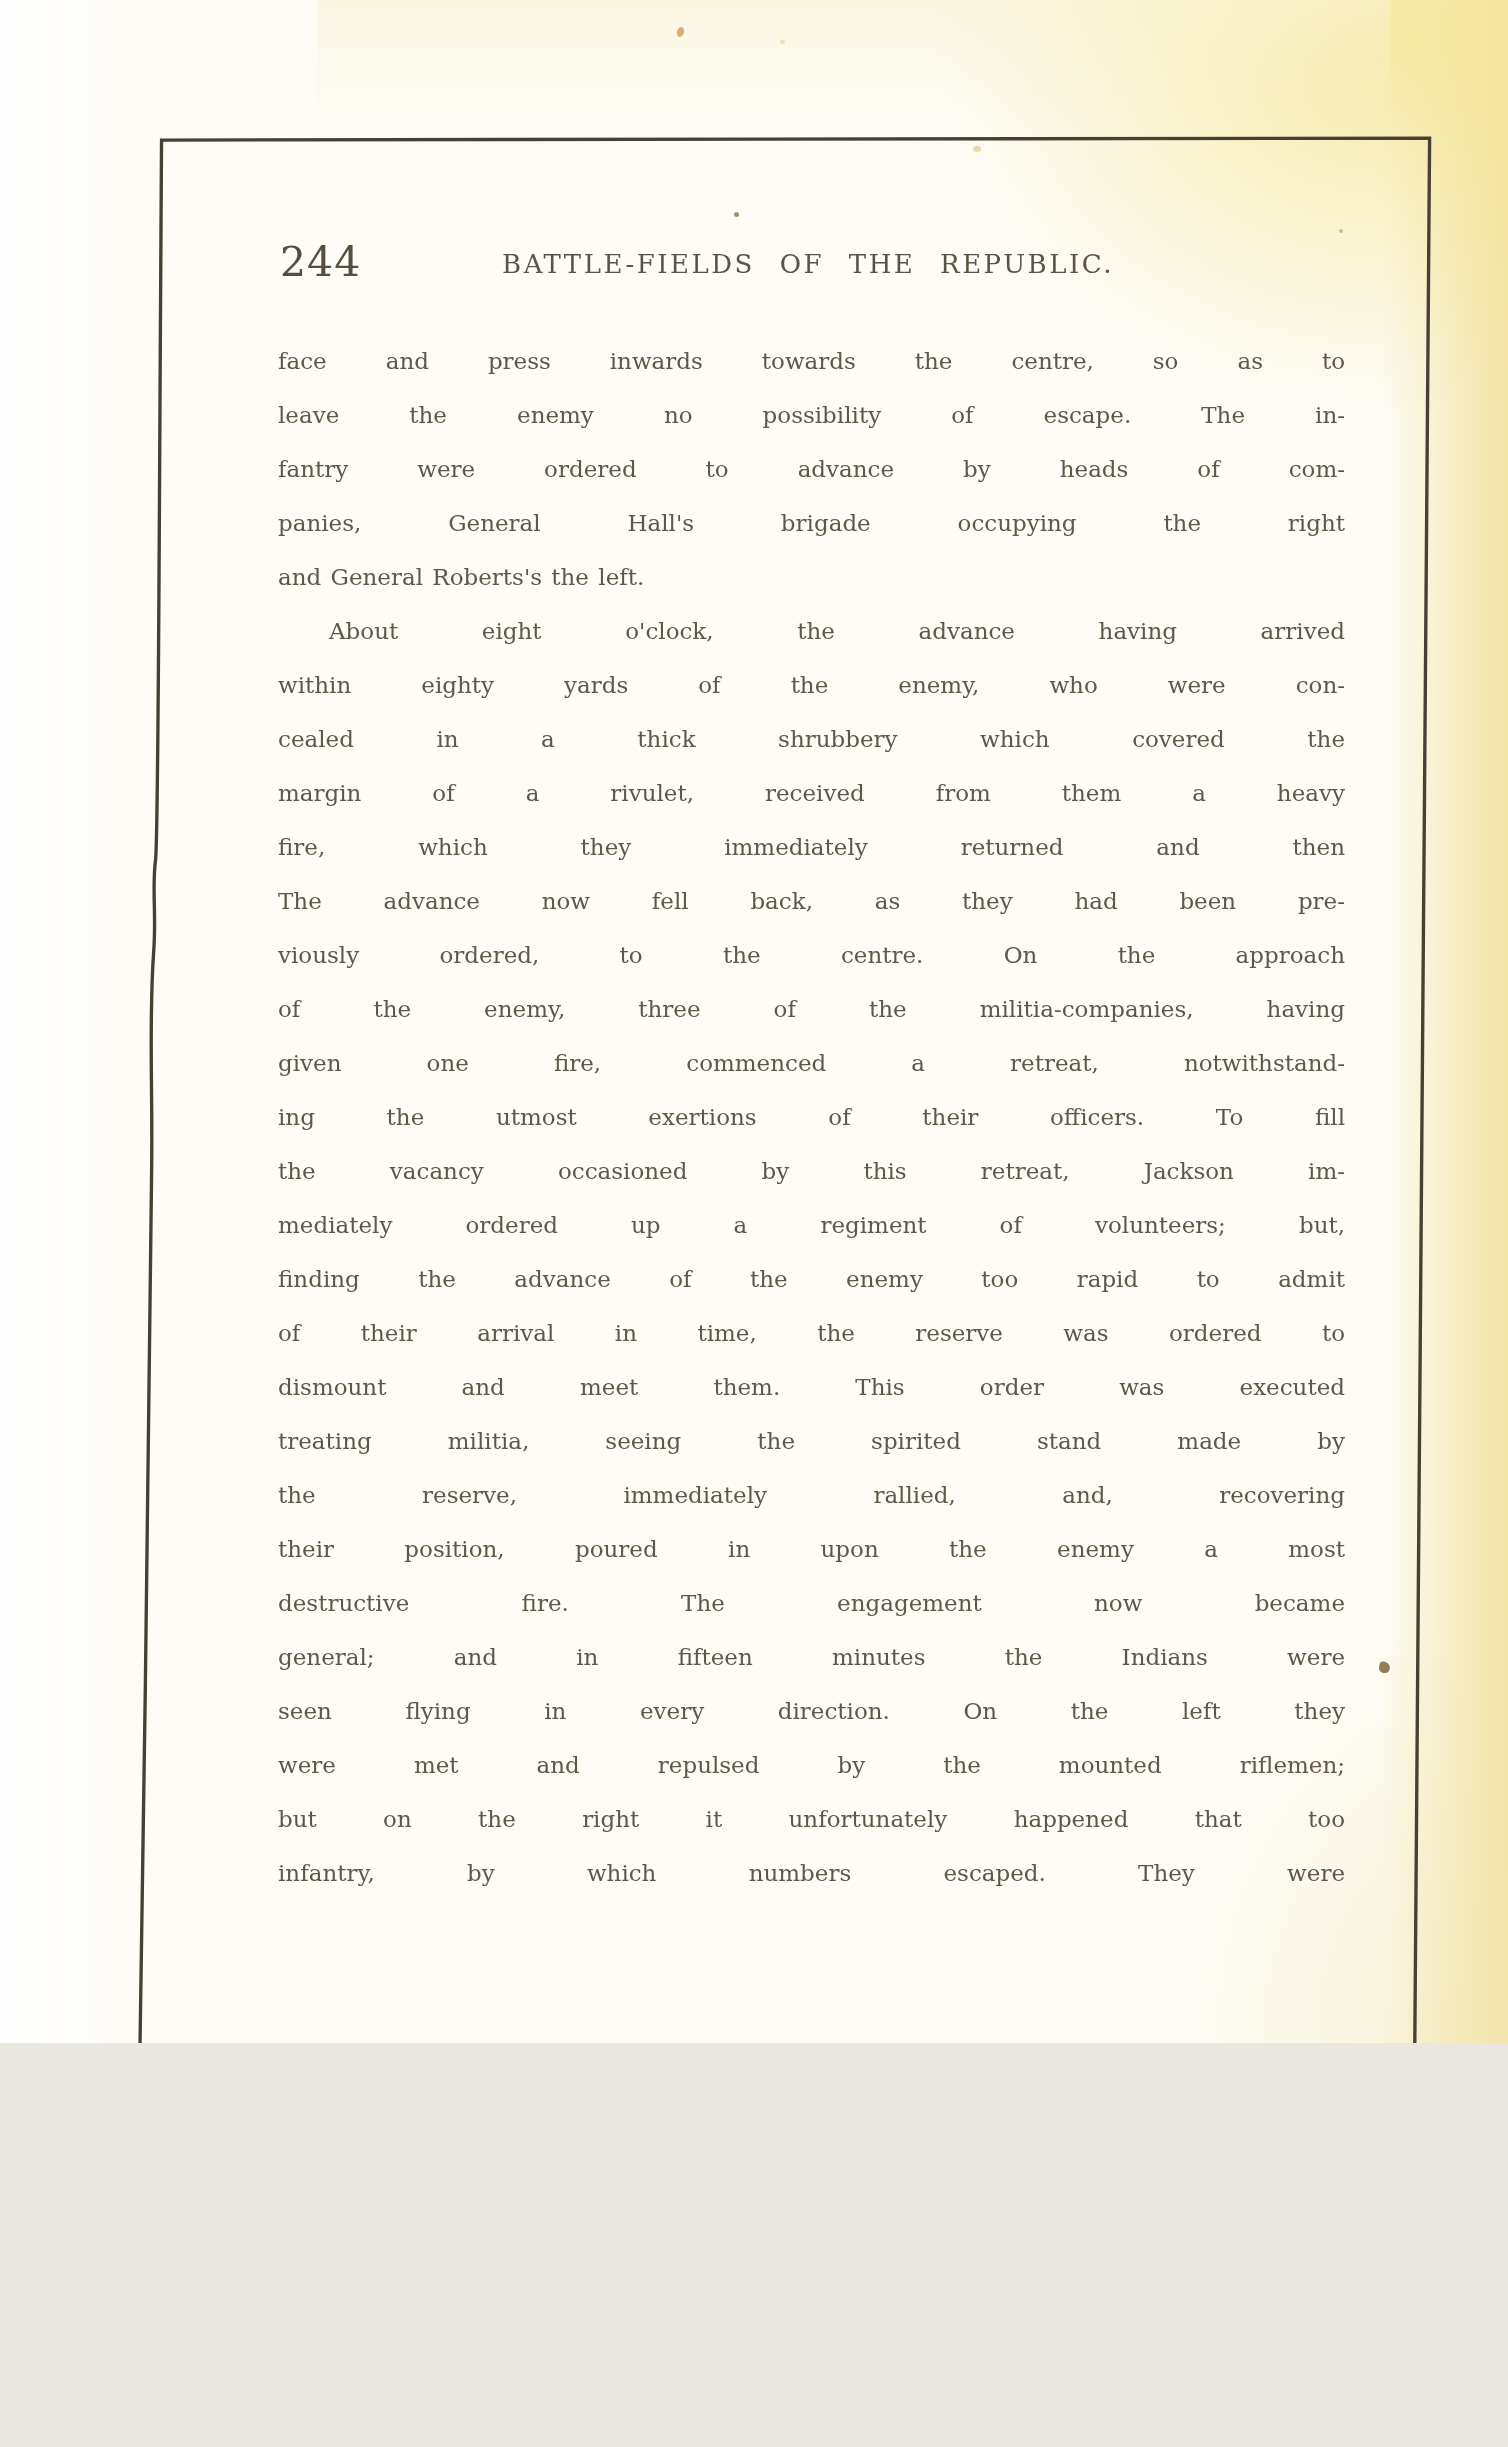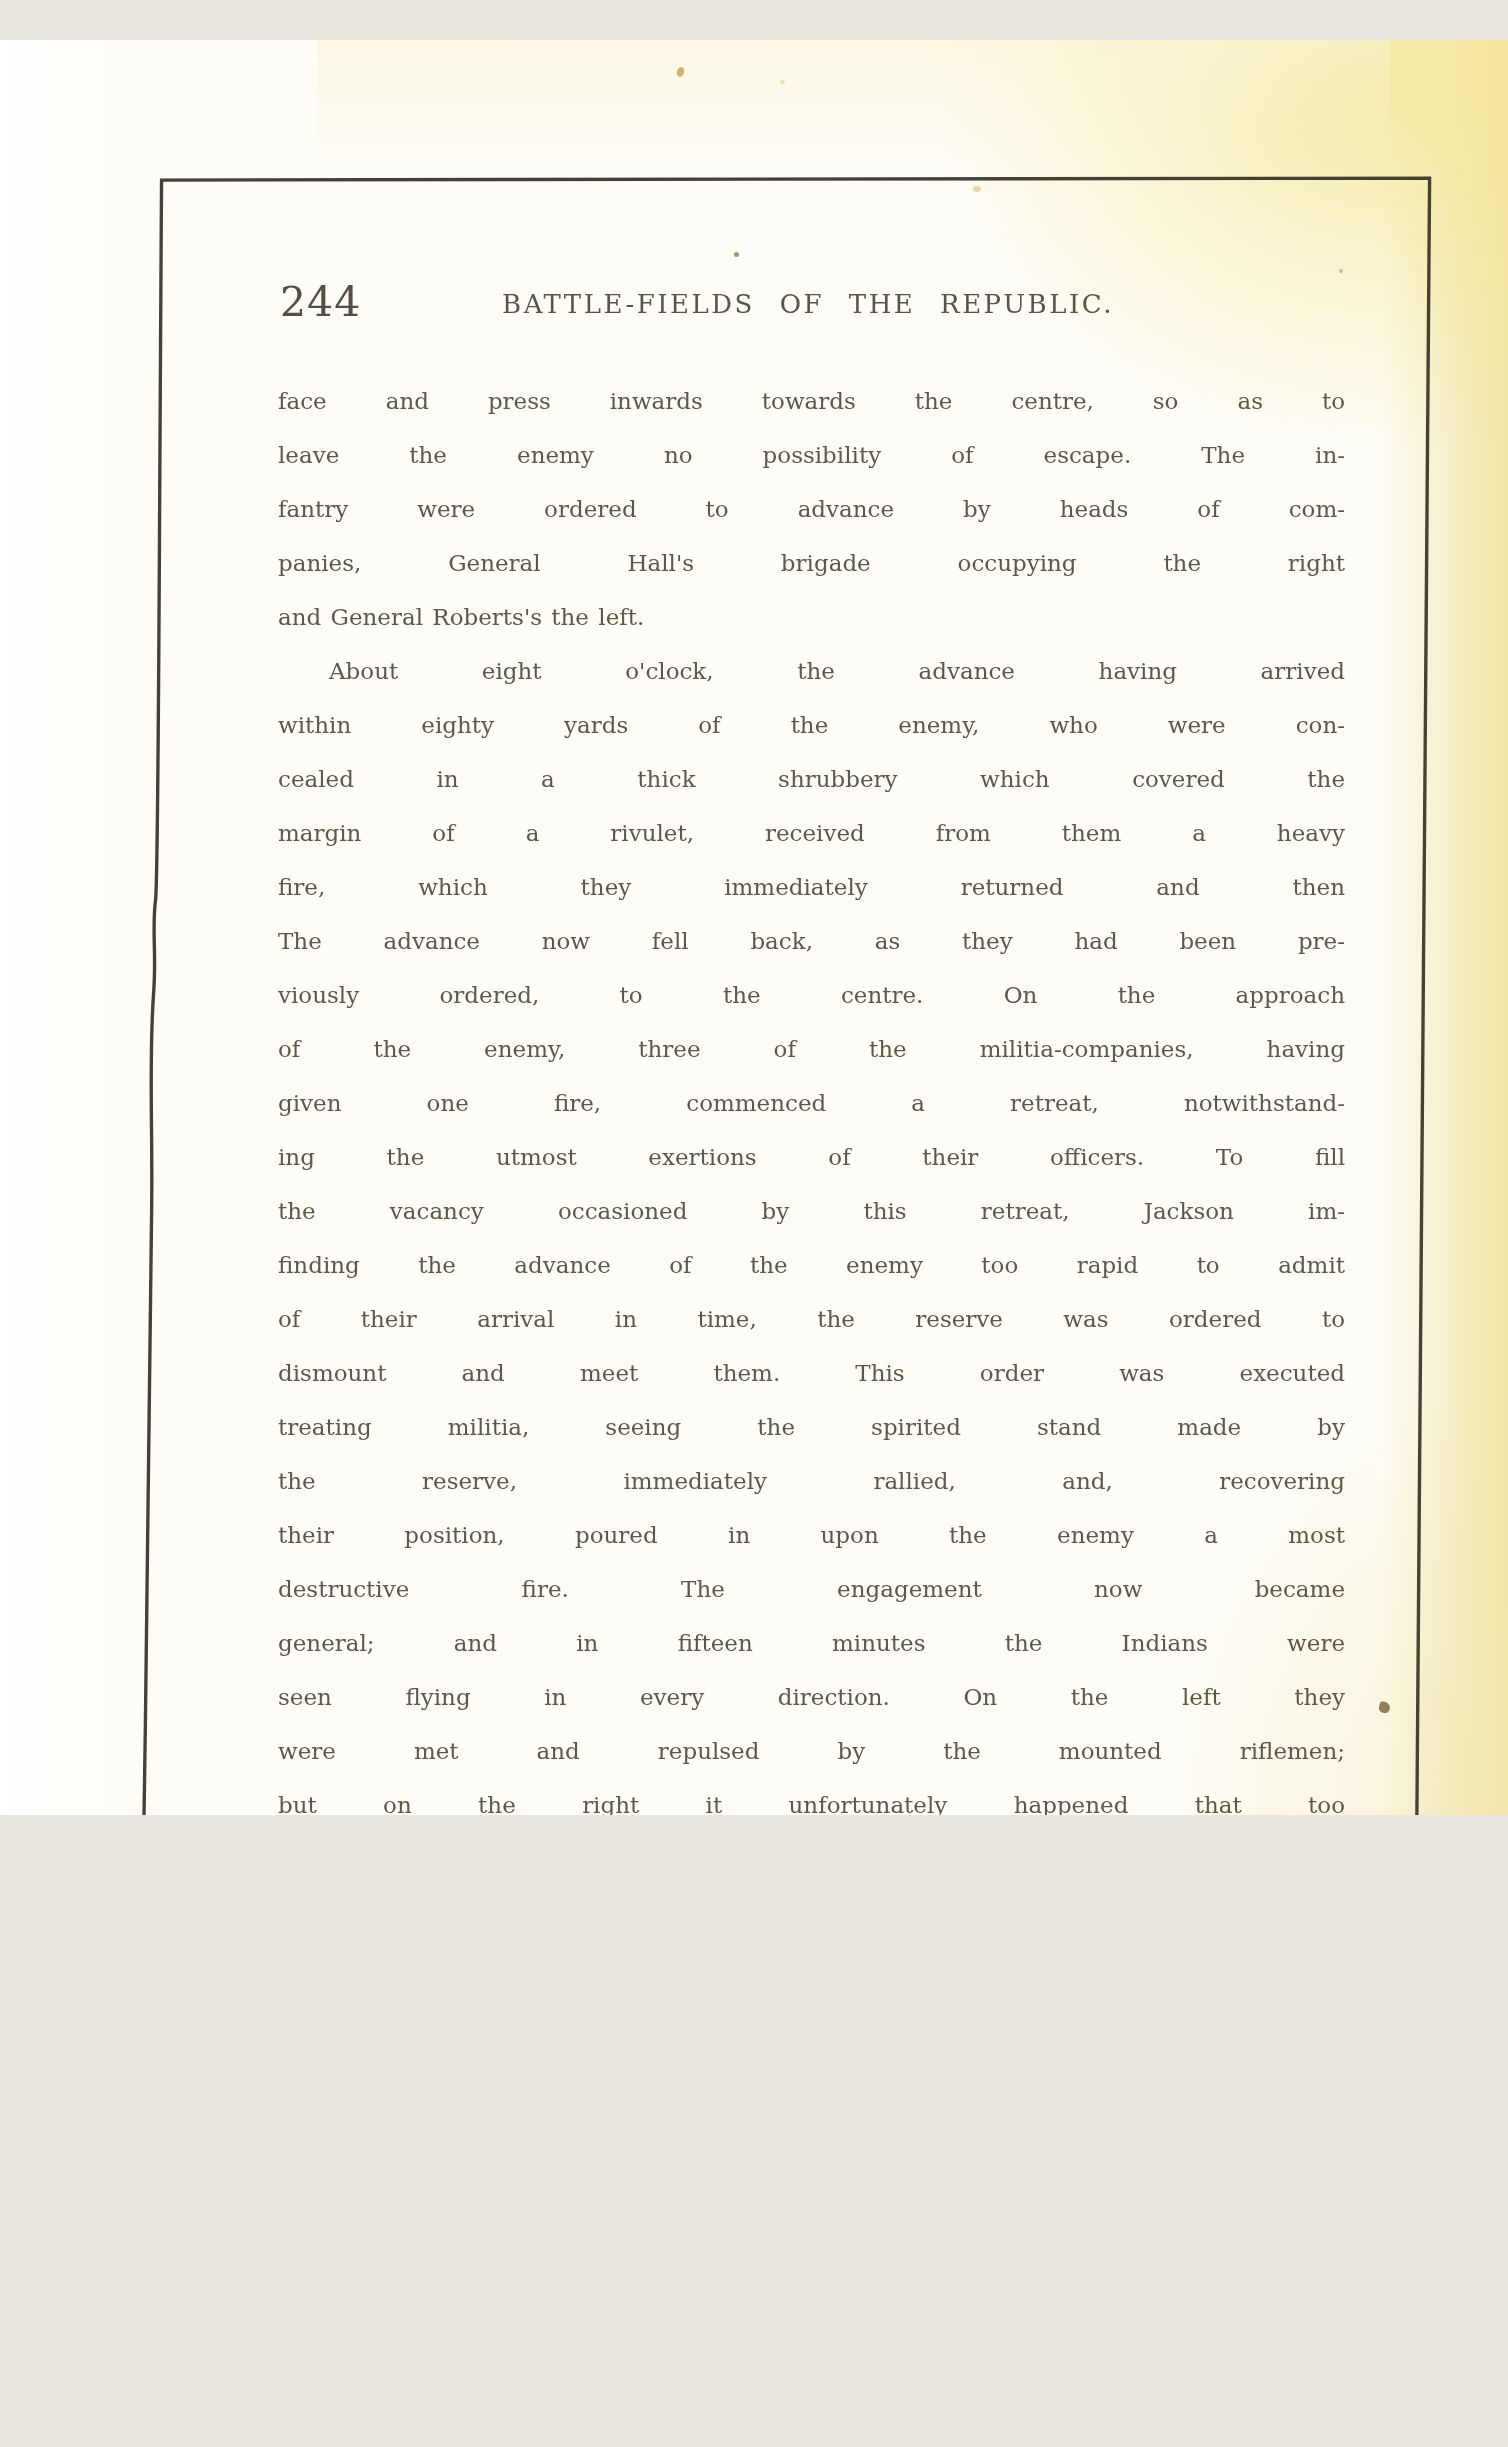--- a/index.html
+++ b/index.html
@@ -1,22 +1,21 @@
 <!DOCTYPE html>
 <html><head>
 <meta charset="utf-8">
 <style>
   html,body{margin:0;padding:0;background:#e9e7e0;}
   .canvas{
     position:relative;
-    width:1509px;height:1775px;
+    width:1509px;height:2043px;
     overflow:hidden;
     background:#fdfcf6;
     font-family:"DejaVu Serif", serif;
-    margin-top:40px;
   }
   
   .tint{position:absolute;pointer-events:none;}
   .tint-left{left:0;top:0;width:139px;height:100%;
     background:linear-gradient(to right, rgba(255,255,255,.9), rgba(255,255,255,0));}
   .tint-right{right:0;top:0;width:129px;height:100%;
     background:linear-gradient(to right, rgba(245,234,186,0), rgba(243,230,172,.75) 65%, rgba(241,226,158,.9));}
   .tint-topright{right:0;top:0;width:594px;height:426px;
     background:radial-gradient(ellipse at 80% 8%, rgba(245,230,150,.85), rgba(245,230,150,0) 68%);}
   .tint-top{left:317px;top:0;right:119px;height:129px;
@@ -107,20 +106,21 @@
         <div class="line">within eighty yards of the enemy, who were con-</div>
         <div class="line">cealed in a thick shrubbery which covered the</div>
         <div class="line">margin of a rivulet, received from them a heavy</div>
         <div class="line">fire, which they immediately returned and then</div>
         <div class="line">The advance now fell back, as they had been pre-</div>
         <div class="line">viously ordered, to the centre.  On the approach</div>
         <div class="line">of the enemy, three of the militia-companies, having</div>
         <div class="line">given one fire, commenced a retreat, notwithstand-</div>
         <div class="line">ing the utmost exertions of their officers.  To fill</div>
         <div class="line">the vacancy occasioned by this retreat, Jackson im-</div>
+        <div class="line">mediately ordered up a regiment of volunteers; but,</div>
         <div class="line">finding the advance of the enemy too rapid to admit</div>
         <div class="line">of their arrival in time, the reserve was ordered to</div>
         <div class="line">dismount and meet them.  This order was executed</div>
         <div class="line">treating militia, seeing the spirited stand made by</div>
         <div class="line">the reserve, immediately rallied, and, recovering</div>
         <div class="line">their position, poured in upon the enemy a most</div>
         <div class="line">destructive fire.  The engagement now became</div>
         <div class="line">general; and in fifteen minutes the Indians were</div>
         <div class="line">seen flying in every direction.  On the left they</div>
         <div class="line">were met and repulsed by the mounted riflemen;</div>

